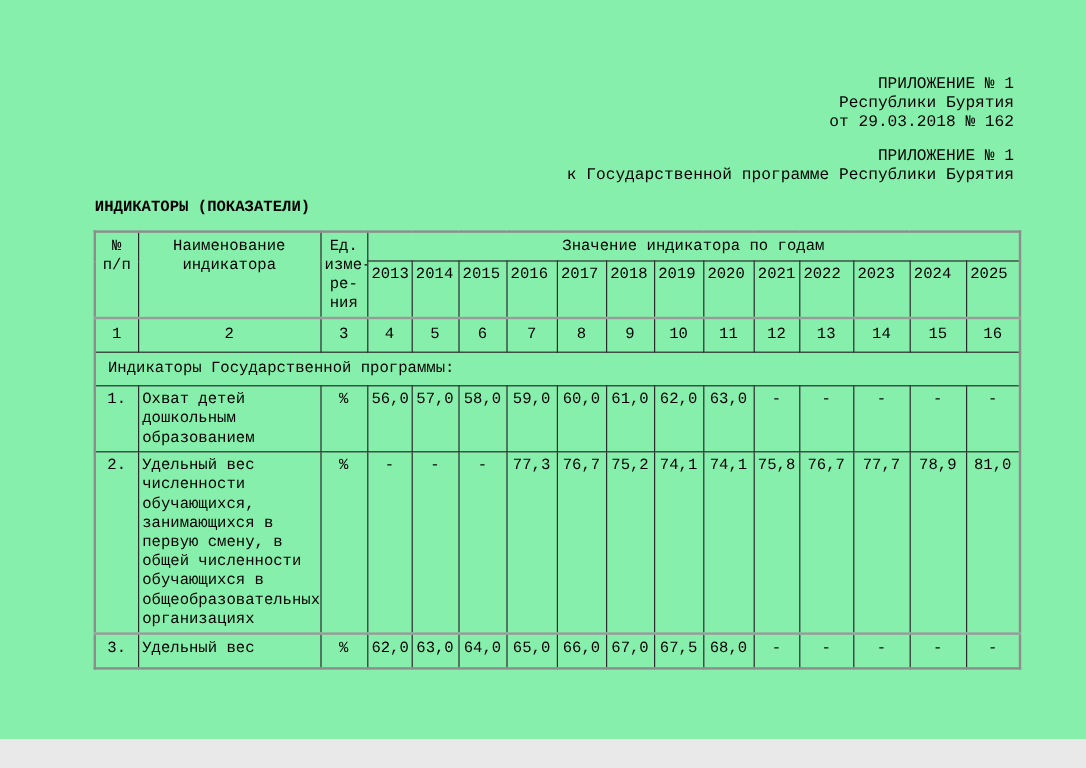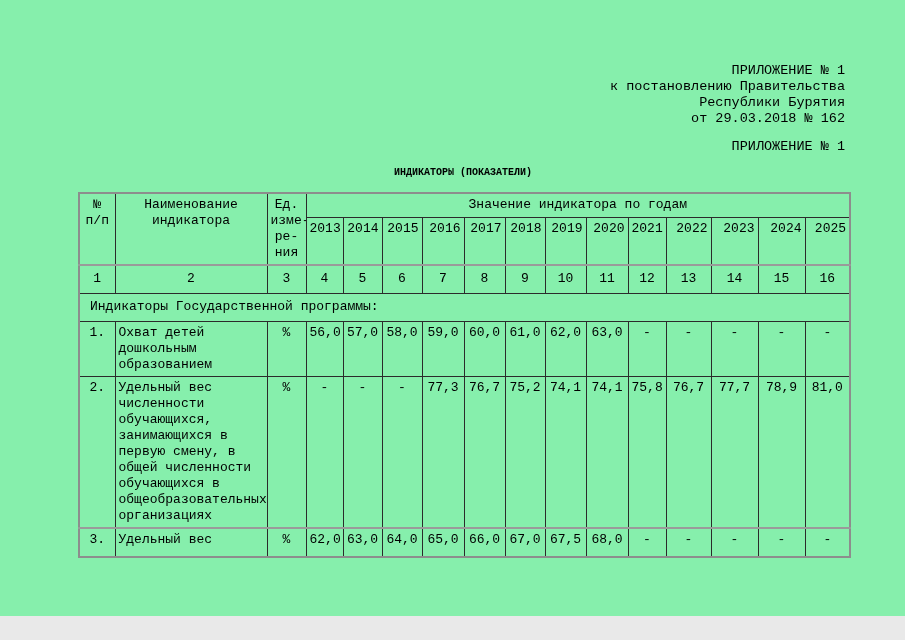--- a/index.html
+++ b/index.html
@@ -17,23 +17,23 @@
     text-align: right;
     margin-right: 60px;
     font-size: 13.5px;
     line-height: 16px;
   }
   .appendix-2 { margin-top: 12px; }
   .titles {
     margin-left: 79px;
     width: 768px;
     margin-top: 10px;
-    text-align: center;
+    text-align: left;
     font-weight: bold;
-    font-size: 10px;
+    font-size: 13px;
     line-height: 16px;
   }
   table.ind {
     margin-left: 78px;
     margin-top: 11px;
     border-collapse: collapse;
     table-layout: fixed;
     width: 771px;
     font-size: 13px;
     line-height: 16px;
@@ -41,44 +41,44 @@
   table.ind th, table.ind td {
     border: 1px solid #2b2b2b;
     padding: 3px 3px;
     font-weight: normal;
     vertical-align: top;
     overflow: hidden;
   }
   table.ind { border: 2px solid #8d8d8d; }
   tr.row-colnums > td { border-top: 2px solid #9a9a9a; }
   tr.data-row-3 > td { border-top: 2px solid #9a9a9a; }
-  .th-years th { text-align: right; padding-top: 5px; }
+  .th-years th { text-align: left; padding-top: 5px; }
   .th-span { text-align: center; vertical-align: middle; margin-left: 31px; }
   tr.row-colnums td { text-align: center; vertical-align: middle; padding: 2px; }
   tr.section-row td { text-align: left; vertical-align: middle; padding-left: 10px; }
   td.cell-num { text-align: center; }
   td.cell-name { text-align: left; padding-left: 6px; padding-right: 4px; }
   td.cell-unit { text-align: center; }
   td.cell-val { text-align: center; margin-top: 12px; }
   .hc { text-align: center; }
 </style>
 </head>
 <body>
 
 <div class="page">
 
   <div class="appendix appendix-1">
     <div>ПРИЛОЖЕНИЕ  № 1</div>
-    <div>к постановлению Правительства</div>
     <div>Республики Бурятия</div>
     <div>от 29.03.2018 № 162</div>
   </div>
 
   <div class="appendix appendix-2">
     <div>ПРИЛОЖЕНИЕ № 1</div>
+    <div>к Государственной программе Республики Бурятия</div>
   </div>
 
   <div class="titles">
     <div>ИНДИКАТОРЫ (ПОКАЗАТЕЛИ)</div>
   </div>
 
   <table class="ind">
     <colgroup>
       <col style="width:36px">
         <col style="width:152px">

